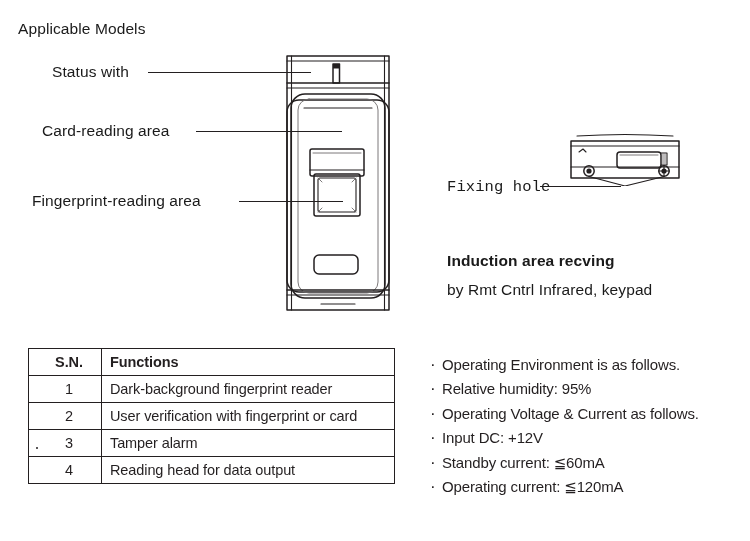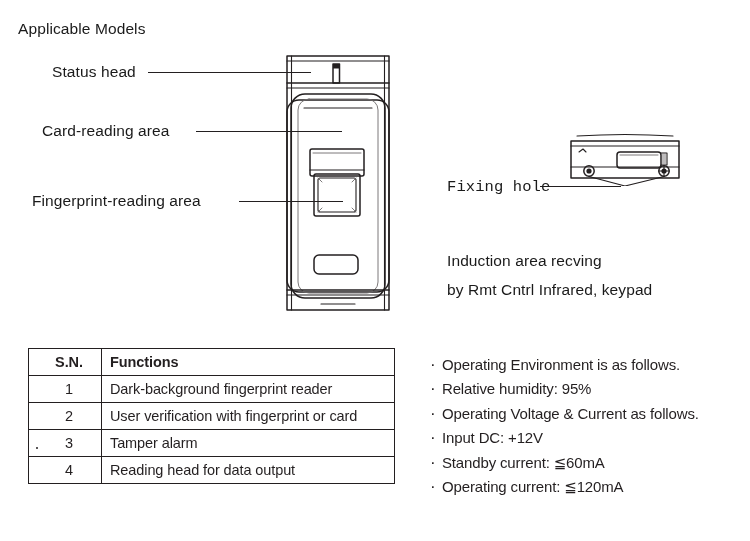--- a/index.html
+++ b/index.html
@@ -41,21 +41,21 @@
   .lbl-card     { left: 42px;  top: 122px; }
   .lbl-finger   { left: 32px;  top: 192px; }
   .lbl-fixing   { left: 447px; top: 178px; font-family: Liberation Mono, monospace; }
 
   .note {
     position: absolute;
     font-size: 15.5px;
     white-space: nowrap;
     letter-spacing: 0.1px;
   }
-  .note-1 { left: 447px; top: 252px; }
+  .note-1 { left: 447px; top: 252px; font-weight: bold; }
   .note-2 { left: 447px; top: 281px; }
 
   
   .leader {
     position: absolute;
     height: 0;
     border-top: 1.6px solid #231f20;
   }
   .leader-status { left: 148px; top: 72px;  width: 163px; }
   .leader-card   { left: 196px; top: 131px; width: 146px; }
@@ -228,21 +228,21 @@
     </g>
 
     <path class="stroke-thin" d="M26 44.5 L62 54 L101 44.5"></path>
   </svg>
 
   <div class="leader leader-status"></div>
   <div class="leader leader-card"></div>
   <div class="leader leader-finger"></div>
   <div class="leader leader-fixing"></div>
 
-  <div class="callout-label lbl-status">Status head</div>
+  <div class="callout-label lbl-status">Status with</div>
   <div class="callout-label lbl-finger">Fingerprint-reading area</div>
   <div class="callout-label lbl-card">Card-reading area</div>
   <div class="callout-label lbl-fixing">Fixing hole</div>
 
   <div class="note note-1">Induction area recving</div>
   <div class="note note-2">by Rmt Cntrl Infrared, keypad</div>
 
   <table class="func-table">
     <thead>
       <tr>

